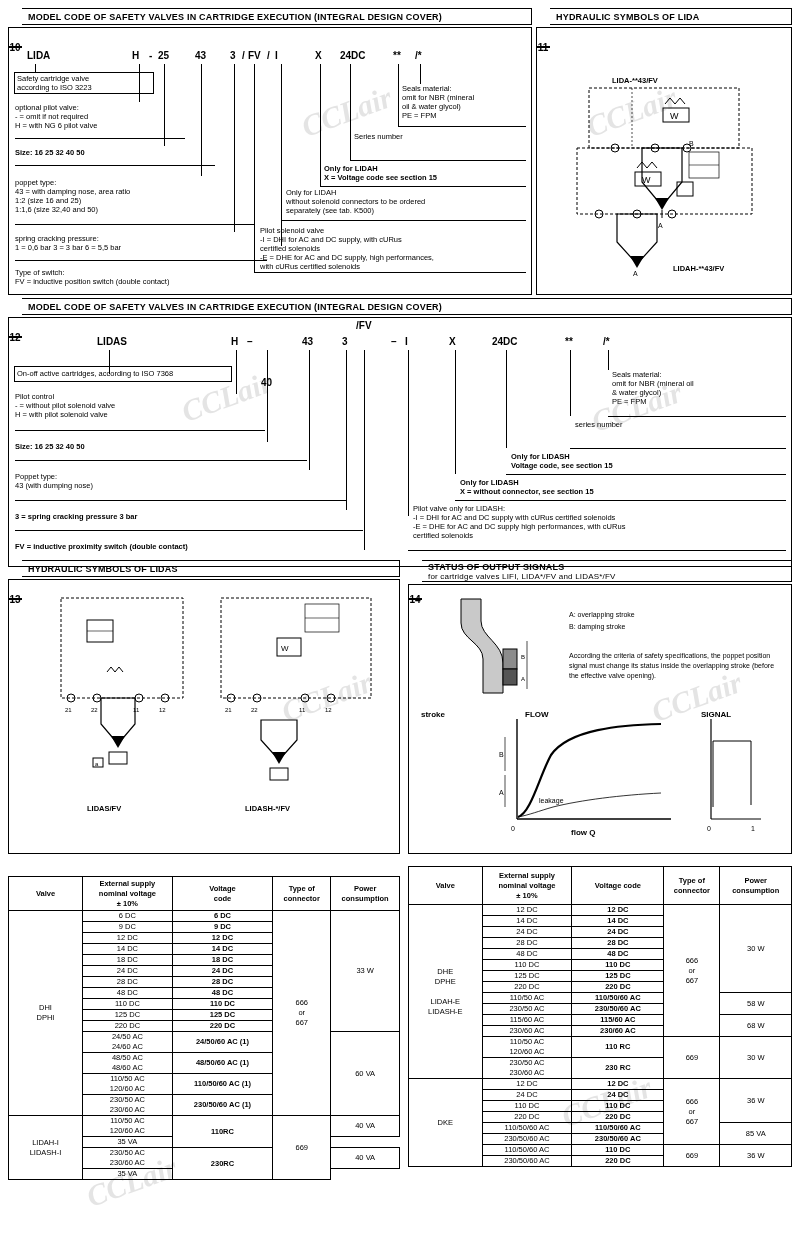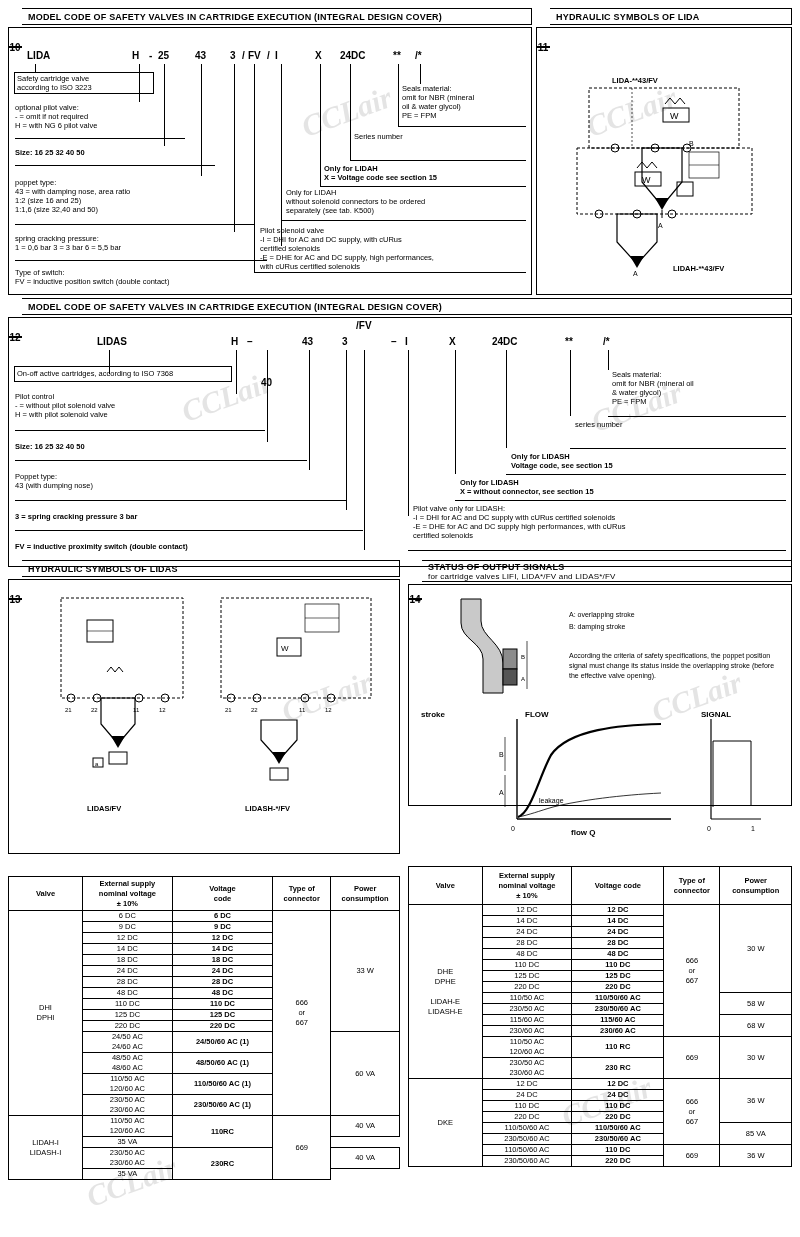--- a/index.html
+++ b/index.html
@@ -327,21 +327,21 @@
   </div>
 
   <div class="sec" style="left:408px; top:560px; width:384px;">
     <div class="sec-hd" style="height:22px;">
       <div class="sec-num">14</div>
       <div class="sec-title two">
         <span>STATUS OF OUTPUT SIGNALS</span>
         <span class="sub">for cartridge valves LIFI, LIDA*/FV and LIDAS*/FV</span>
       </div>
     </div>
-    <div class="box" style="height:222px;padding-left:8px;">
+    <div class="box" style="height:270px;padding-left:8px;">
 
       <svg width="130" height="100" style="position:absolute; left:22px; top:12px;">
         <path d="M30 2 L30 26 C30 42 52 46 52 62 L52 96 L72 96 L72 66 C72 46 50 40 50 24 L50 2 Z" fill="#c9c9c9" stroke="#000"></path>
         <rect x="72" y="52" width="14" height="20" fill="#8c8c8c" stroke="#000"></rect>
         <rect x="72" y="72" width="14" height="16" fill="#555" stroke="#000"></rect>
         <line x1="96" y1="44" x2="96" y2="92" stroke="#000" stroke-width="0.7"></line>
         <text x="90" y="62" font-size="6">B</text>
         <text x="90" y="84" font-size="6">A</text>
       </svg>
       <div class="tcap" style="left:160px; top:26px;">A: overlapping stroke</div>

